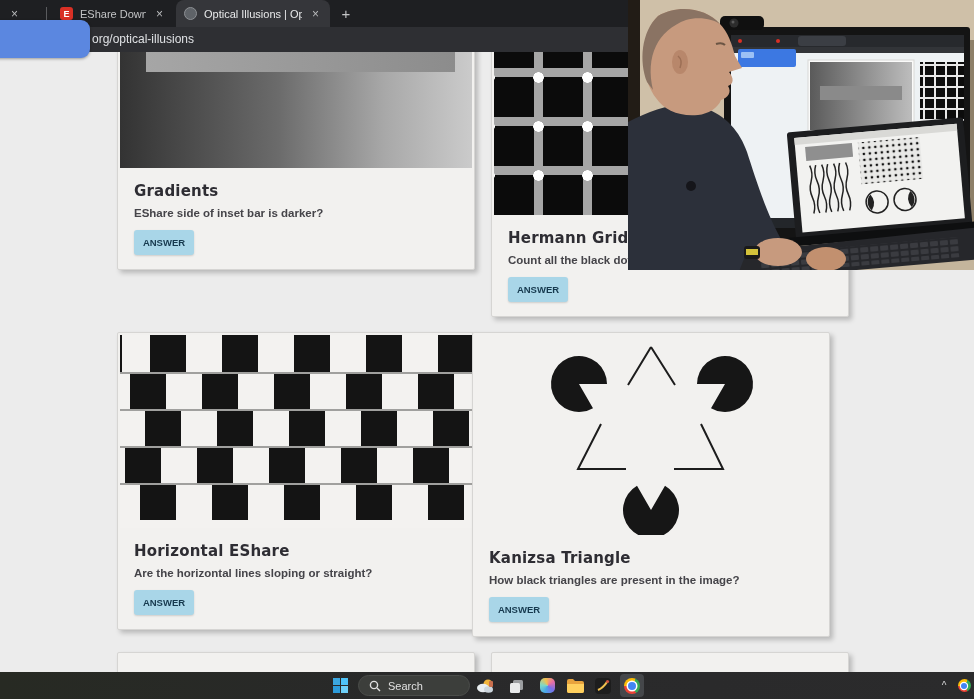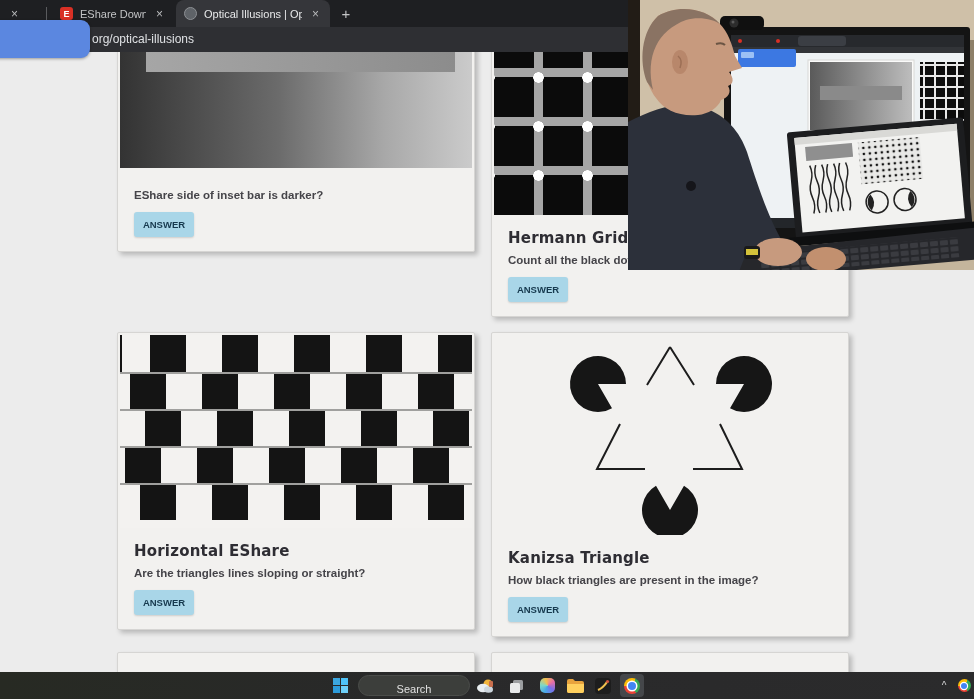--- a/index.html
+++ b/index.html
@@ -46,49 +46,50 @@
     background-size:49px 49px, auto auto, auto auto;
     background-position:20px 20px, 0 0, 0 0; }
 
   
   .card-cafewall { left:117px; top:280px; }
   .img-cafewall { height:193px; background:#f3f2f0; }
   .cw-row { height:37px; background:repeating-linear-gradient(90deg,#141414 0 36px,#f3f2f0 36px 72px); }
   .cw-row + .cw-row { border-top:2px solid #a0a09e; }
 
   
-  .card-kanizsa { left:491px; top:280px; }
+  .card-kanizsa { left:472px; top:280px; }
   .img-kanizsa { height:200px; background:#f2f1ef; }
 
   
   .card-b5 { left:117px; top:600px; height:120px; }
   .card-b6 { left:491px; top:600px; height:120px; }
 
   
   .webcam { position:absolute; left:628px; top:0; width:346px; height:270px; z-index:5; background:#cfc0a8; overflow:hidden; }
 
   
   .taskbar { position:absolute; left:0; top:672px; width:974px; height:27px; background:linear-gradient(90deg,#272a23,#29292a 45%,#2b2b2c); z-index:6; }
   .tb-item { position:absolute; top:2px; width:24px; height:23px; display:flex; align-items:center; justify-content:center; }
-  .tb-search { position:absolute; left:358px; top:3px; width:112px; height:21px; background:#3c3e3b; border:1px solid #4b4d4a; border-radius:11px; display:flex; align-items:center; gap:7px; padding:0 10px; color:#e0e0e0; font-size:11px;flex-direction:column; }
+  .tb-search { position:absolute; left:358px; top:3px; width:112px; height:21px; background:#3c3e3b; border:1px solid #4b4d4a; border-radius:11px; display:flex; align-items:center; gap:7px; padding:0 10px; color:#e0e0e0; font-size:11px; }
   .tb-chrome-active { background:#45474a; border-radius:4px; }
   .chevron { color:#d8d8d8; font-size:10px; }
 </style>
 </head>
 <body>
 
 <div class="screen">
 
   <div class="page">
 
     <div class="card card-gradients">
       <div class="card-img img-gradients">
         <div class="inset-bar"></div>
       </div>
       <div class="card-info">
+        <div class="card-title">Gradients</div>
         <div class="card-q">EShare side of inset bar is darker?</div>
         <button class="answer-btn">ANSWER</button>
       </div>
     </div>
 
     <div class="card card-hermann">
       <div class="card-img img-hermann"></div>
       <div class="card-info">
         <div class="card-title">Hermann Grid Illusion</div>
         <div class="card-q">Count all the black dots you can see?</div>
@@ -99,21 +100,21 @@
     <div class="card card-cafewall">
       <div class="card-img img-cafewall">
         <div class="cw-row" style="background-position-x:30px"></div>
         <div class="cw-row" style="background-position-x:10px"></div>
         <div class="cw-row" style="background-position-x:25px"></div>
         <div class="cw-row" style="background-position-x:5px"></div>
         <div class="cw-row" style="background-position-x:20px"></div>
       </div>
       <div class="card-info">
         <div class="card-title">Horizontal EShare</div>
-        <div class="card-q">Are the triangles lines sloping or straight?</div>
+        <div class="card-q">Are the horizontal lines sloping or straight?</div>
         <button class="answer-btn">ANSWER</button>
       </div>
     </div>
 
     <div class="card card-kanizsa">
       <div class="card-img img-kanizsa">
         <svg width="352" height="200" viewBox="0 0 352 200">
 
           <g stroke="#1d1d1d" stroke-width="2" fill="none">
             <path d="M176,12 L153,50 M176,12 L200,50"></path>

